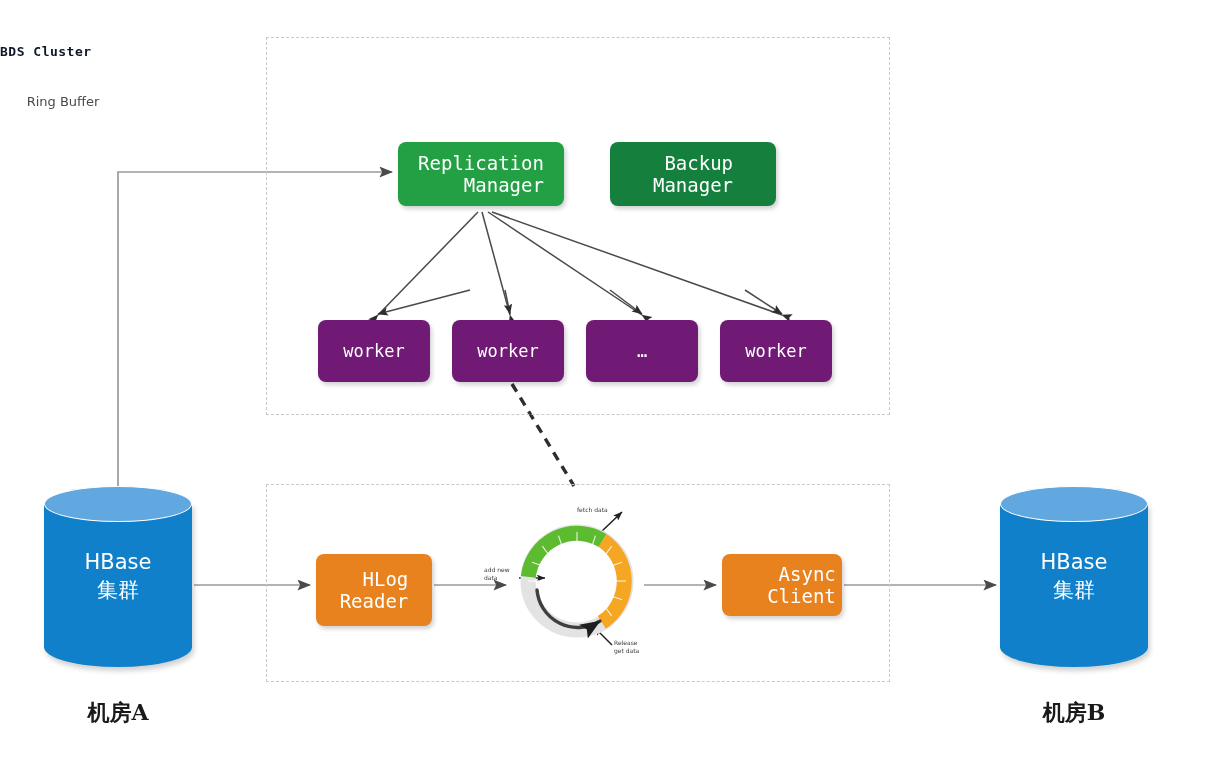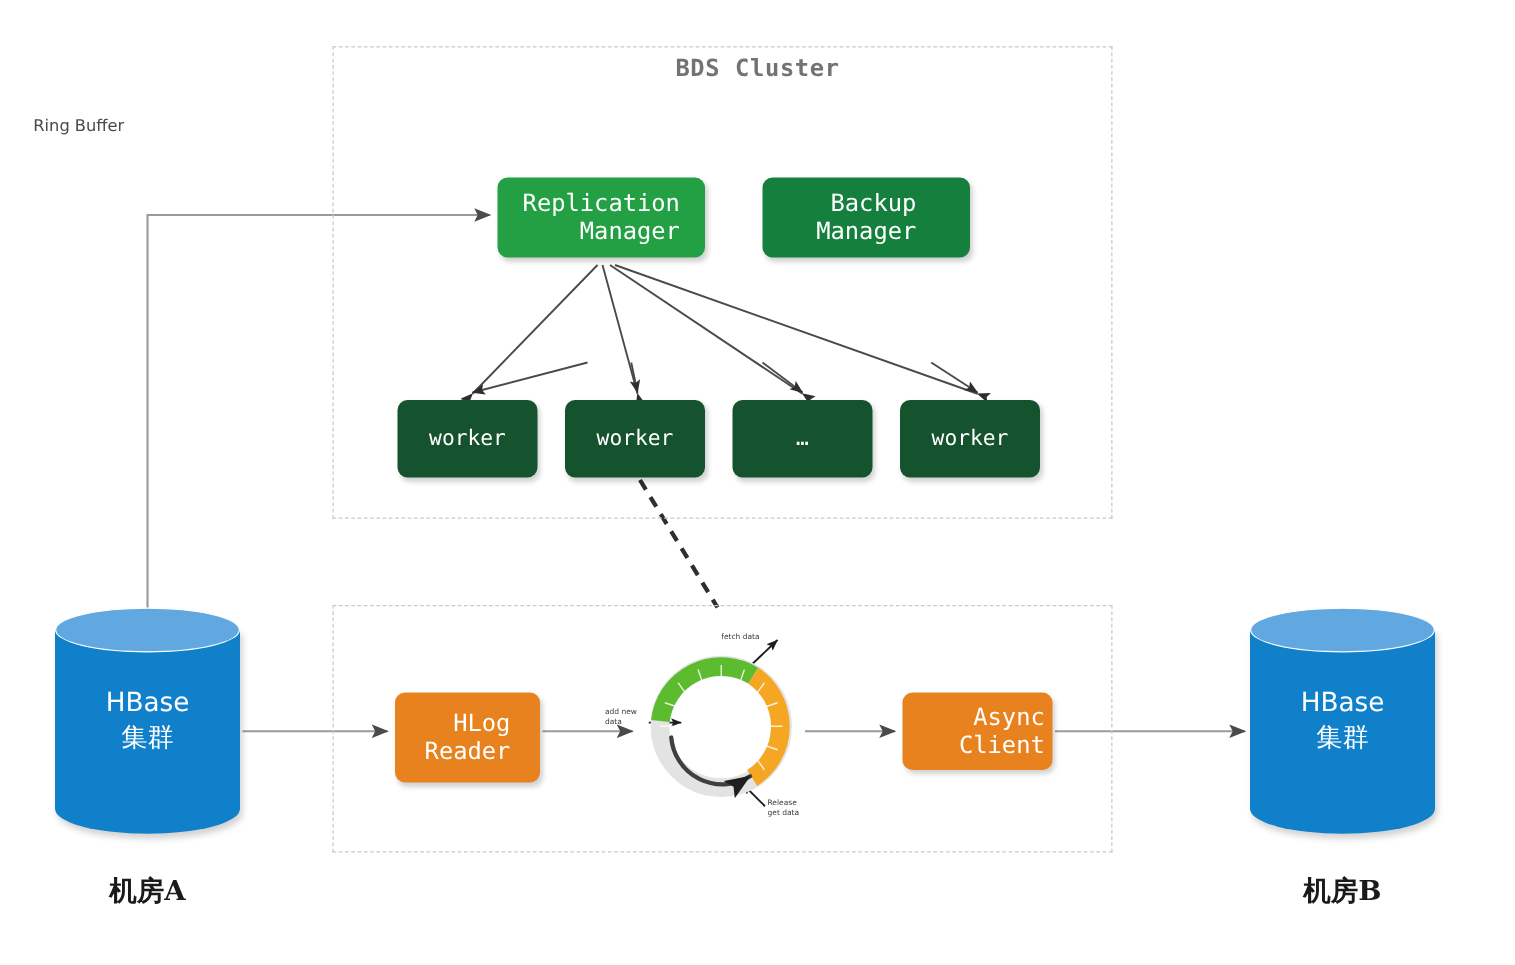--- a/index.html
+++ b/index.html
@@ -31,25 +31,24 @@
     background: transparent;
     box-sizing: border-box;
   }
   #bds-cluster-box { left: 266px; top: 37px; width: 624px; height: 378px; }
   #pipeline-box    { left: 266px; top: 484px; width: 624px; height: 198px; }
 
   .group-title {
     position: absolute;
     left: 0;
     width: 100%;
-    text-align: center;
     font-family: "DejaVu Sans Mono", monospace;
-    font-size: 19px;
+    font-size: 13px;
     font-weight: bold;
-    color: #737373;
+    color: #0f172a;
     letter-spacing: 0.5px;
   }
   #bds-cluster-title { top: 44px; }
 
   
   .node {
     position: absolute;
     box-sizing: border-box;
     border-radius: 8px;
     display: flex;
@@ -58,21 +57,21 @@
     text-align: right;
     line-height: 1.18;
     color: #ffffff;
     font-family: "DejaVu Sans Mono", monospace;
     box-shadow: 2px 3px 4px rgba(0,0,0,0.18);
     white-space: pre-line;
     z-index: 4;
   }
   .node-green  { background: #22a043; }
   .node-black  { background: #15803d; }
-  .node-yellow { background: #14532d; }
+  .node-yellow { background: #701a75; }
   .node-orange { background: #e8821e; }
 
   #replication-manager { left: 398px; top: 142px;  width: 166px; height: 64px; font-size: 19px; }
   #backup-manager      { left: 610px; top: 142px;  width: 166px; height: 64px; font-size: 19px; }
 
   #worker-1 { left: 318px; top: 320px; width: 112px; height: 62px; font-size: 17px; }
   #worker-2 { left: 452px; top: 320px; width: 112px; height: 62px; font-size: 17px; }
   #worker-3 { left: 586px; top: 320px; width: 112px; height: 62px; font-size: 17px; }
   #worker-4 { left: 720px; top: 320px; width: 112px; height: 62px; font-size: 17px; }
 

